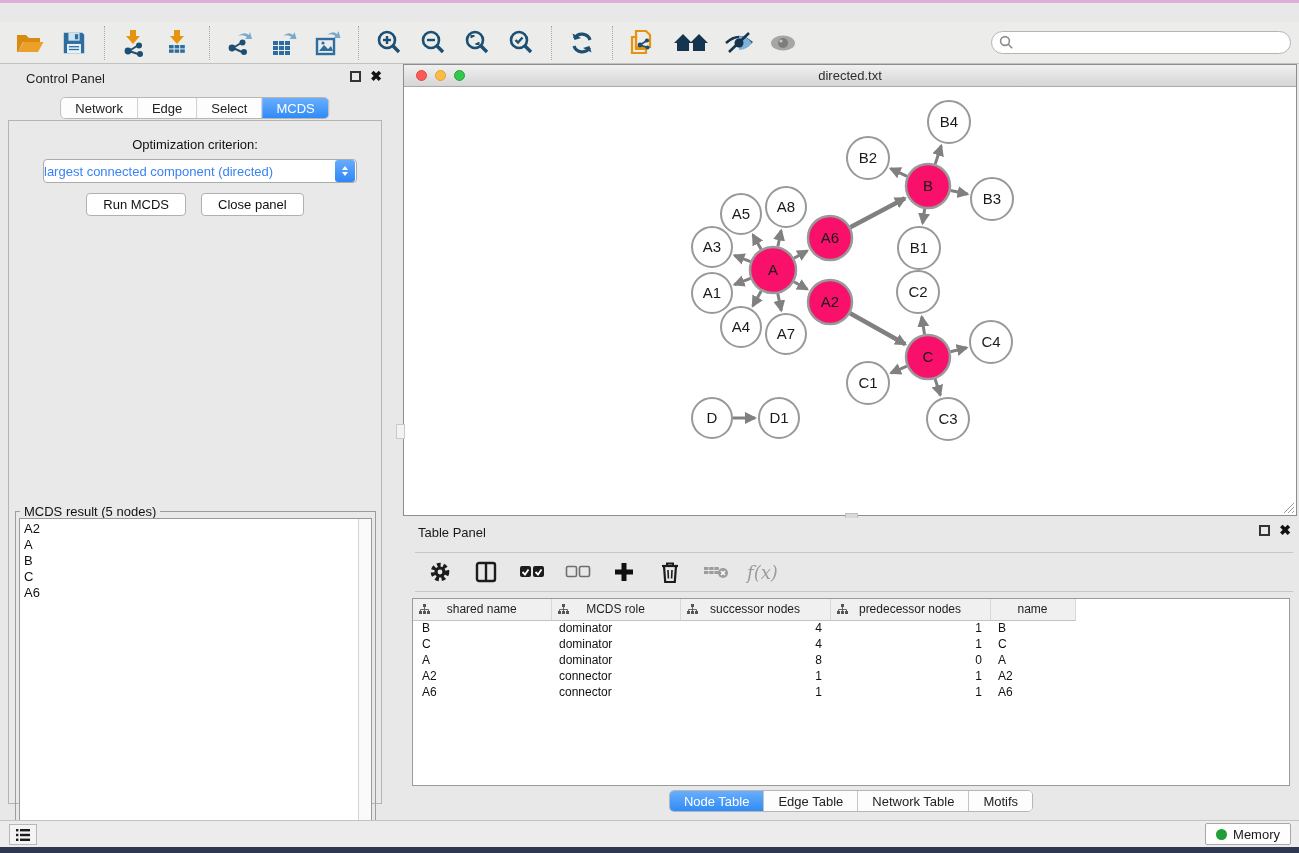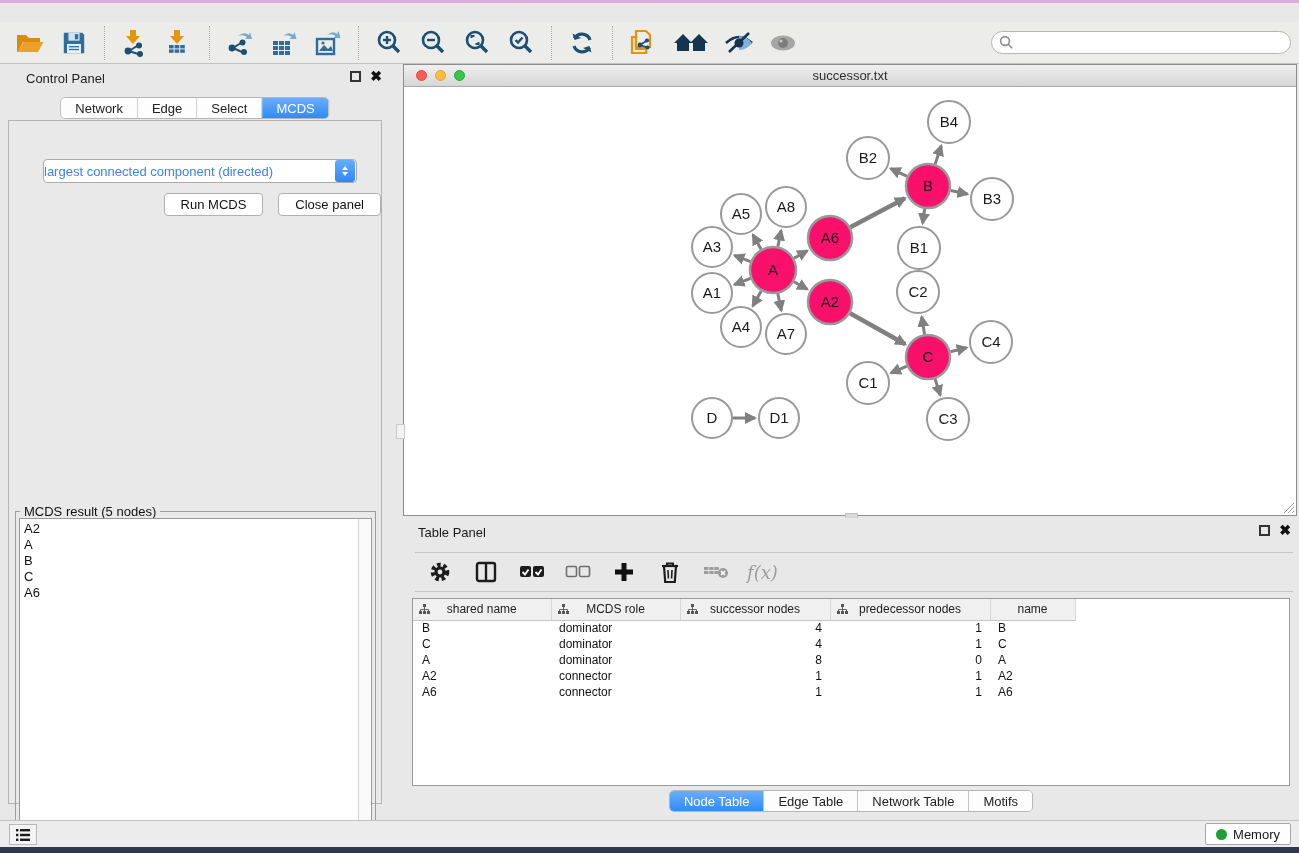--- a/index.html
+++ b/index.html
@@ -47,21 +47,21 @@
   .cp-content { position:absolute; left:8px; top:56px; width:374px; height:684px;
     background:#e9e9e9; border:1px solid #b4b4b4; }
   .opt-label { position:absolute; top:16px; left:0; right:0; text-align:center; font-size:13px; color:#111; }
   .dropdown { position:absolute; top:38px; left:34px; width:314px; height:24px; background:#fff;
     border:1px solid #ababab; border-radius:4px; display:flex; align-items:center; cursor:pointer; }
   .dropdown .dval { flex:1; font-size:13px; color:#3b82f6; }
   .stepper { width:20px; height:22px; border-radius:3px; background:linear-gradient(#66acfc,#2f87f6);
     margin-right:1px; display:flex; flex-direction:column; align-items:center; justify-content:center; gap:2px; }
   .tri-up { width:0; height:0; border-left:3.5px solid transparent; border-right:3.5px solid transparent; border-bottom:4.5px solid #fff; }
   .tri-down { width:0; height:0; border-left:3.5px solid transparent; border-right:3.5px solid transparent; border-top:4.5px solid #fff; }
-  .btn-row { position:absolute; top:72px; left:0; right:0; display:flex; justify-content:flex-end; gap:15px; }
+  .btn-row { position:absolute; top:72px; left:0; right:0; display:flex; justify-content:center; gap:15px; }
   .mac-btn { background:#fff; border:1px solid #b0b0b0; border-radius:4px; height:23px; padding:0 16px;
     font-size:13px; color:#111; display:flex; align-items:center; cursor:pointer; }
 
   .result-box { position:absolute; left:6px; top:390px; width:361px; height:334px; border:1px solid #9d9d9d; }
   .result-title { position:absolute; top:-8px; left:4px; background:#e9e9e9; padding:0 4px; font-size:13px; color:#111; }
   .result-list { position:absolute; left:3px; top:6px; right:3px; bottom:3px; background:#fff;
     border:1px solid #9a9a9a; font-size:13px; padding:2px 0 0 4px; overflow:hidden; }
   .result-item { line-height:16px; color:#111; }
   .result-scroll { position:absolute; right:0; top:0; bottom:0; width:13px; background:#fafafa; border-left:1px solid #d4d4d4; }
 
@@ -300,20 +300,21 @@
         <span class="close-btn">✖</span>
       </span>
     </div>
     <div class="seg-control">
         <div class="seg">Network</div>
         <div class="seg">Edge</div>
         <div class="seg">Select</div>
         <div class="seg active">MCDS</div>
       </div>
     <div class="cp-content">
+      <div class="opt-label">Optimization criterion:</div>
       <div class="dropdown">
         <span class="dval">largest connected component (directed)</span>
         <span class="stepper">
             <span class="tri-up"></span>
             <span class="tri-down"></span>
           </span>
       </div>
       <div class="btn-row">
         <div class="mac-btn">Run MCDS</div>
         <div class="mac-btn">Close panel</div>
@@ -332,21 +333,21 @@
     </div>
   </div>
 
   <div class="net-window">
     <div class="net-titlebar">
       <div class="lights">
         <div class="light red"></div>
         <div class="light yellow"></div>
         <div class="light green"></div>
       </div>
-      <div class="net-title">successor.txt</div>
+      <div class="net-title">directed.txt</div>
     </div>
     <div class="net-canvas">
       <svg id="graph" width="892" height="428" viewBox="0 0 892 428">
         <defs>
           <marker id="arrow" markerUnits="userSpaceOnUse" markerWidth="14" markerHeight="14" refX="10" refY="6" orient="auto">
             <path d="M0 0 L12 6 L0 12 Z" fill="#808080"></path>
           </marker>
         </defs>
         <g id="edges">
             <line x1="357.092665479436" y1="162.16216458901297" x2="348.907334520564" y2="147.83783541098703" stroke="#808080" stroke-width="3" marker-end="url(#arrow)"></line>

